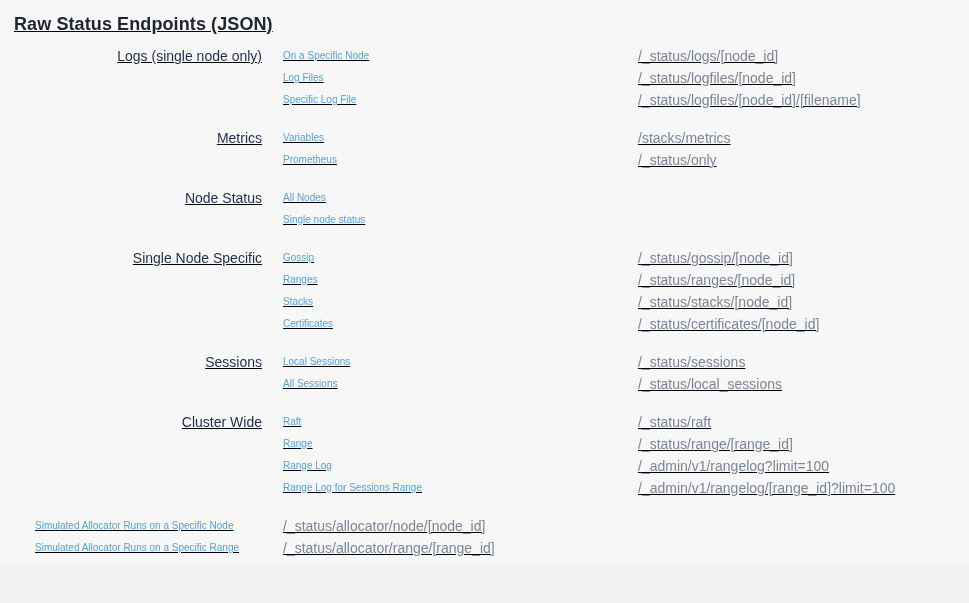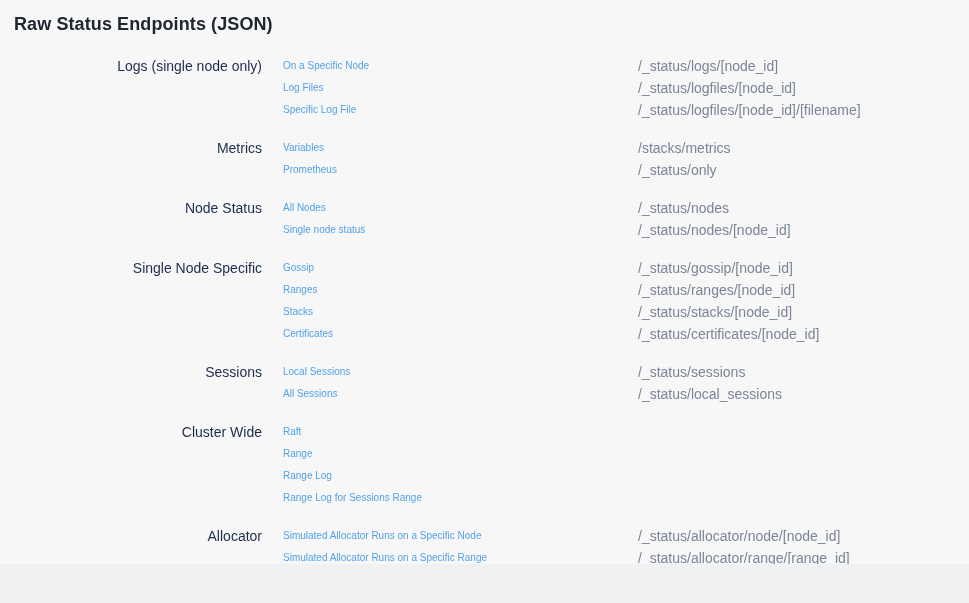--- a/index.html
+++ b/index.html
@@ -15,37 +15,38 @@
   body {
     font-family: "Liberation Sans", sans-serif;
     background: var(--footer-background);
   }
   .page {
     width: 969px;
     height: 564px;
     position: relative;
     overflow: hidden;
     background: var(--footer-background);
+    text-decoration: underline;
   }
   .content {
     background: var(--background);
     height: 590px;
     padding: 13px 0 0 14px;
     box-shadow: 0 1px 2px rgba(0,0,0,0.04);
   }
   .page-title {
     margin: 0;
     font-size: 18px;
     line-height: 23px;
     font-weight: 700;
     letter-spacing: 0.1px;
     color: var(--title);
   }
   .groups {
-    margin-top: 19px;
+    margin-top: 9px;
   }
   .group {
     display: grid;
     grid-template-columns: 248px 355px 1fr;
     margin-bottom: 16px;
   }
   .col-category {
     text-align: right;
     font-size: 14px;
     line-height: 22px;
@@ -98,24 +99,20 @@
             <div class="path">/stacks/metrics</div>
             <div class="path">/_status/only</div>
           </div>
         </div>
         <div class="group">
           <div class="col-category">Node Status</div>
           <div class="col-links">
             <a class="link" href="#">All Nodes</a>
             <a class="link" href="#">Single node status</a>
           </div>
-          <div class="col-paths">
-            <div class="path">/_status/nodes</div>
-            <div class="path">/_status/nodes/[node_id]</div>
-          </div>
         </div>
         <div class="group">
           <div class="col-category">Single Node Specific</div>
           <div class="col-links">
             <a class="link" href="#">Gossip</a>
             <a class="link" href="#">Ranges</a>
             <a class="link" href="#">Stacks</a>
             <a class="link" href="#">Certificates</a>
           </div>
           <div class="col-paths">
@@ -137,23 +134,28 @@
           </div>
         </div>
         <div class="group">
           <div class="col-category">Cluster Wide</div>
           <div class="col-links">
             <a class="link" href="#">Raft</a>
             <a class="link" href="#">Range</a>
             <a class="link" href="#">Range Log</a>
             <a class="link" href="#">Range Log for Sessions Range</a>
           </div>
+          <div class="col-paths">
+            <div class="path">/_status/raft</div>
+            <div class="path">/_status/range/[range_id]</div>
+            <div class="path">/_admin/v1/rangelog?limit=100</div>
+            <div class="path">/_admin/v1/rangelog/[range_id]?limit=100</div>
+          </div>
         </div>
         <div class="group">
-          <div class="col-category">Allocator</div>
           <div class="col-links">
             <a class="link" href="#">Simulated Allocator Runs on a Specific Node</a>
             <a class="link" href="#">Simulated Allocator Runs on a Specific Range</a>
           </div>
           <div class="col-paths">
             <div class="path">/_status/allocator/node/[node_id]</div>
             <div class="path">/_status/allocator/range/[range_id]</div>
           </div>
         </div>
       </div>

